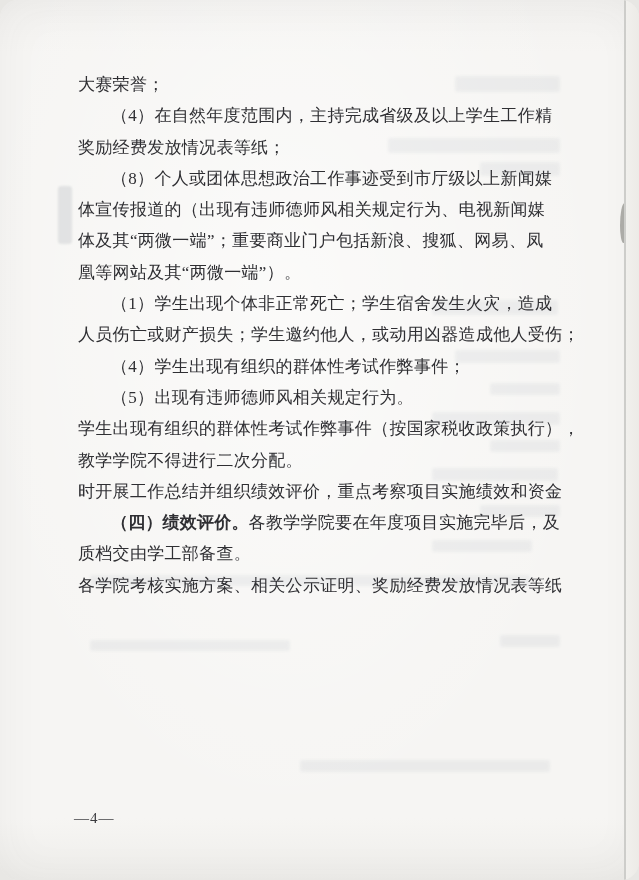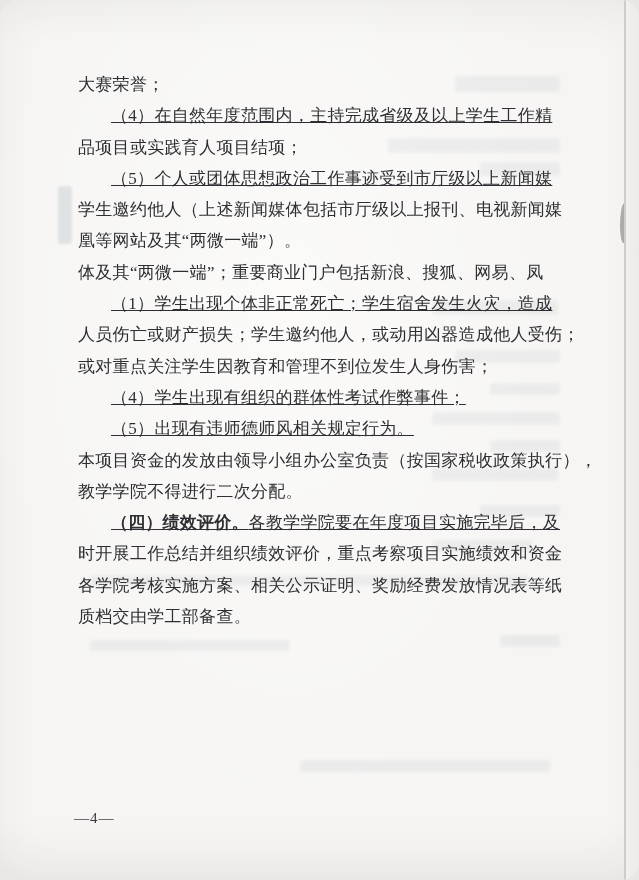--- a/index.html
+++ b/index.html
@@ -52,21 +52,20 @@
     font-size: 17px;
     letter-spacing: 0.3px;
   }
   .doc-line {
     height: 31.3px;
     line-height: 31.3px;
     white-space: nowrap;
   }
   .doc-line.indent {
     padding-left: 33px;
-    text-decoration: underline;
   }
   .bold-lead {
     font-family: "Liberation Sans", "DejaVu Sans", sans-serif;
     font-weight: 700;
     letter-spacing: 0.2px;
   }
   .page-number {
     position: absolute;
     left: 74px;
     top: 806px;
@@ -108,36 +107,35 @@
   <div class="smudge" style="left:480px; top:505px; width:80px;  height:12px;"></div>
   <div class="smudge" style="left:432px; top:540px; width:100px; height:12px;"></div>
   <div class="smudge" style="left:90px;  top:575px; width:440px; height:11px;"></div>
   <div class="smudge" style="left:90px;  top:640px; width:200px; height:11px;"></div>
   <div class="smudge" style="left:500px; top:635px; width:60px;  height:12px;"></div>
   <div class="smudge" style="left:300px; top:760px; width:250px; height:12px;"></div>
 
   <div class="doc-text">
       <div class="doc-line"><span>大赛荣誉；</span></div>
       <div class="doc-line indent"><span>（4）在自然年度范围内，主持完成省级及以上学生工作精</span></div>
-      <div class="doc-line"><span>品项目或实践育人项目结项；</span></div>
-      <div class="doc-line indent"><span>（5）个人或团体思想政治工作事迹受到市厅级以上新闻媒</span></div>
-      <div class="doc-line"><span>学生邀约他人（上述新闻媒体包括市厅级以上报刊、电视新闻媒</span></div>
+      <div class="doc-line"><span>奖励经费发放情况表等纸；</span></div>
+      <div class="doc-line indent"><span>（8）个人或团体思想政治工作事迹受到市厅级以上新闻媒</span></div>
+      <div class="doc-line"><span>体宣传报道的（出现有违师德师风相关规定行为、电视新闻媒</span></div>
+      <div class="doc-line"><span>体及其“两微一端”；重要商业门户包括新浪、搜狐、网易、凤</span></div>
       <div class="doc-line"><span>凰等网站及其“两微一端”）。</span></div>
-      <div class="doc-line"><span>体及其“两微一端”；重要商业门户包括新浪、搜狐、网易、凤</span></div>
       <div class="doc-line indent"><span>（1）学生出现个体非正常死亡；学生宿舍发生火灾，造成</span></div>
       <div class="doc-line"><span>人员伤亡或财产损失；学生邀约他人，或动用凶器造成他人受伤；</span></div>
-      <div class="doc-line"><span>或对重点关注学生因教育和管理不到位发生人身伤害；</span></div>
       <div class="doc-line indent"><span>（4）学生出现有组织的群体性考试作弊事件；</span></div>
       <div class="doc-line indent"><span>（5）出现有违师德师风相关规定行为。</span></div>
-      <div class="doc-line"><span>本项目资金的发放由领导小组办公室负责（按国家税收政策执行），</span></div>
+      <div class="doc-line"><span>学生出现有组织的群体性考试作弊事件（按国家税收政策执行），</span></div>
       <div class="doc-line"><span>教学学院不得进行二次分配。</span></div>
+      <div class="doc-line"><span>时开展工作总结并组织绩效评价，重点考察项目实施绩效和资金</span></div>
       <div class="doc-line indent"><span class="bold-lead">（四）绩效评价。</span><span>各教学学院要在年度项目实施完毕后，及</span></div>
-      <div class="doc-line"><span>时开展工作总结并组织绩效评价，重点考察项目实施绩效和资金</span></div>
+      <div class="doc-line"><span>质档交由学工部备查。</span></div>
       <div class="doc-line"><span>各学院考核实施方案、相关公示证明、奖励经费发放情况表等纸</span></div>
-      <div class="doc-line"><span>质档交由学工部备查。</span></div>
     </div>
 
   <div class="page-number">—4—</div>
 
   <div class="fold-blob"></div>
   <div class="fold-strip"></div>
 
 </div>
 
 </body></html>

